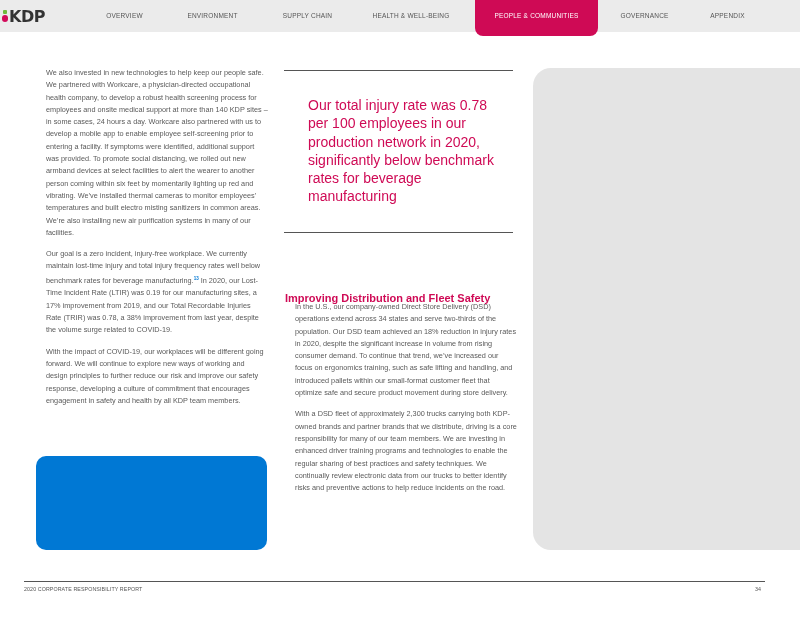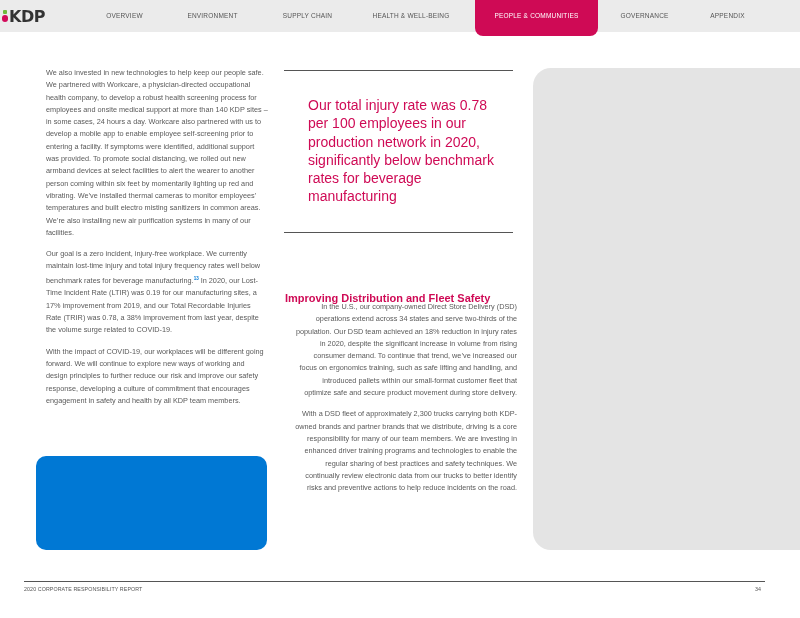--- a/index.html
+++ b/index.html
@@ -52,21 +52,21 @@
 </div>
 
 <div class="blue-box"></div>
 
 <div class="rule" style="left:284px;top:70px;width:229px;"></div>
 <div class="quote">Our total injury rate was 0.78 per 100 employees in our production network in 2020, significantly below benchmark rates for beverage manufacturing</div>
 <div class="rule" style="left:284px;top:232px;width:229px;"></div>
 
 <div class="heading">Improving Distribution and Fleet Safety</div>
 
-<div class="col" style="left:285px;top:301px;width:232px;text-align:right;">
+<div class="col" style="left:285px;top:301px;width:232px;">
   <p>In the U.S., our company-owned Direct Store Delivery (DSD) operations extend across 34 states and serve two-thirds of the population. Our DSD team achieved an 18% reduction in injury rates in 2020, despite the significant increase in volume from rising consumer demand. To continue that trend, we’ve increased our focus on ergonomics training, such as safe lifting and handling, and introduced pallets within our small-format customer fleet that optimize safe and secure product movement during store delivery.</p>
   <p>With a DSD fleet of approximately 2,300 trucks carrying both KDP-owned brands and partner brands that we distribute, driving is a core responsibility for many of our team members. We are investing in enhanced driver training programs and technologies to enable the regular sharing of best practices and safety techniques. We continually review electronic data from our trucks to better identify risks and preventive actions to help reduce incidents on the road.</p>
 </div>
 
 <div class="gray-box"></div>
 
 <div class="footer-rule"></div>
 <div class="footer-left">2020 CORPORATE RESPONSIBILITY REPORT</div>
 <div class="footer-right">34</div>
 

